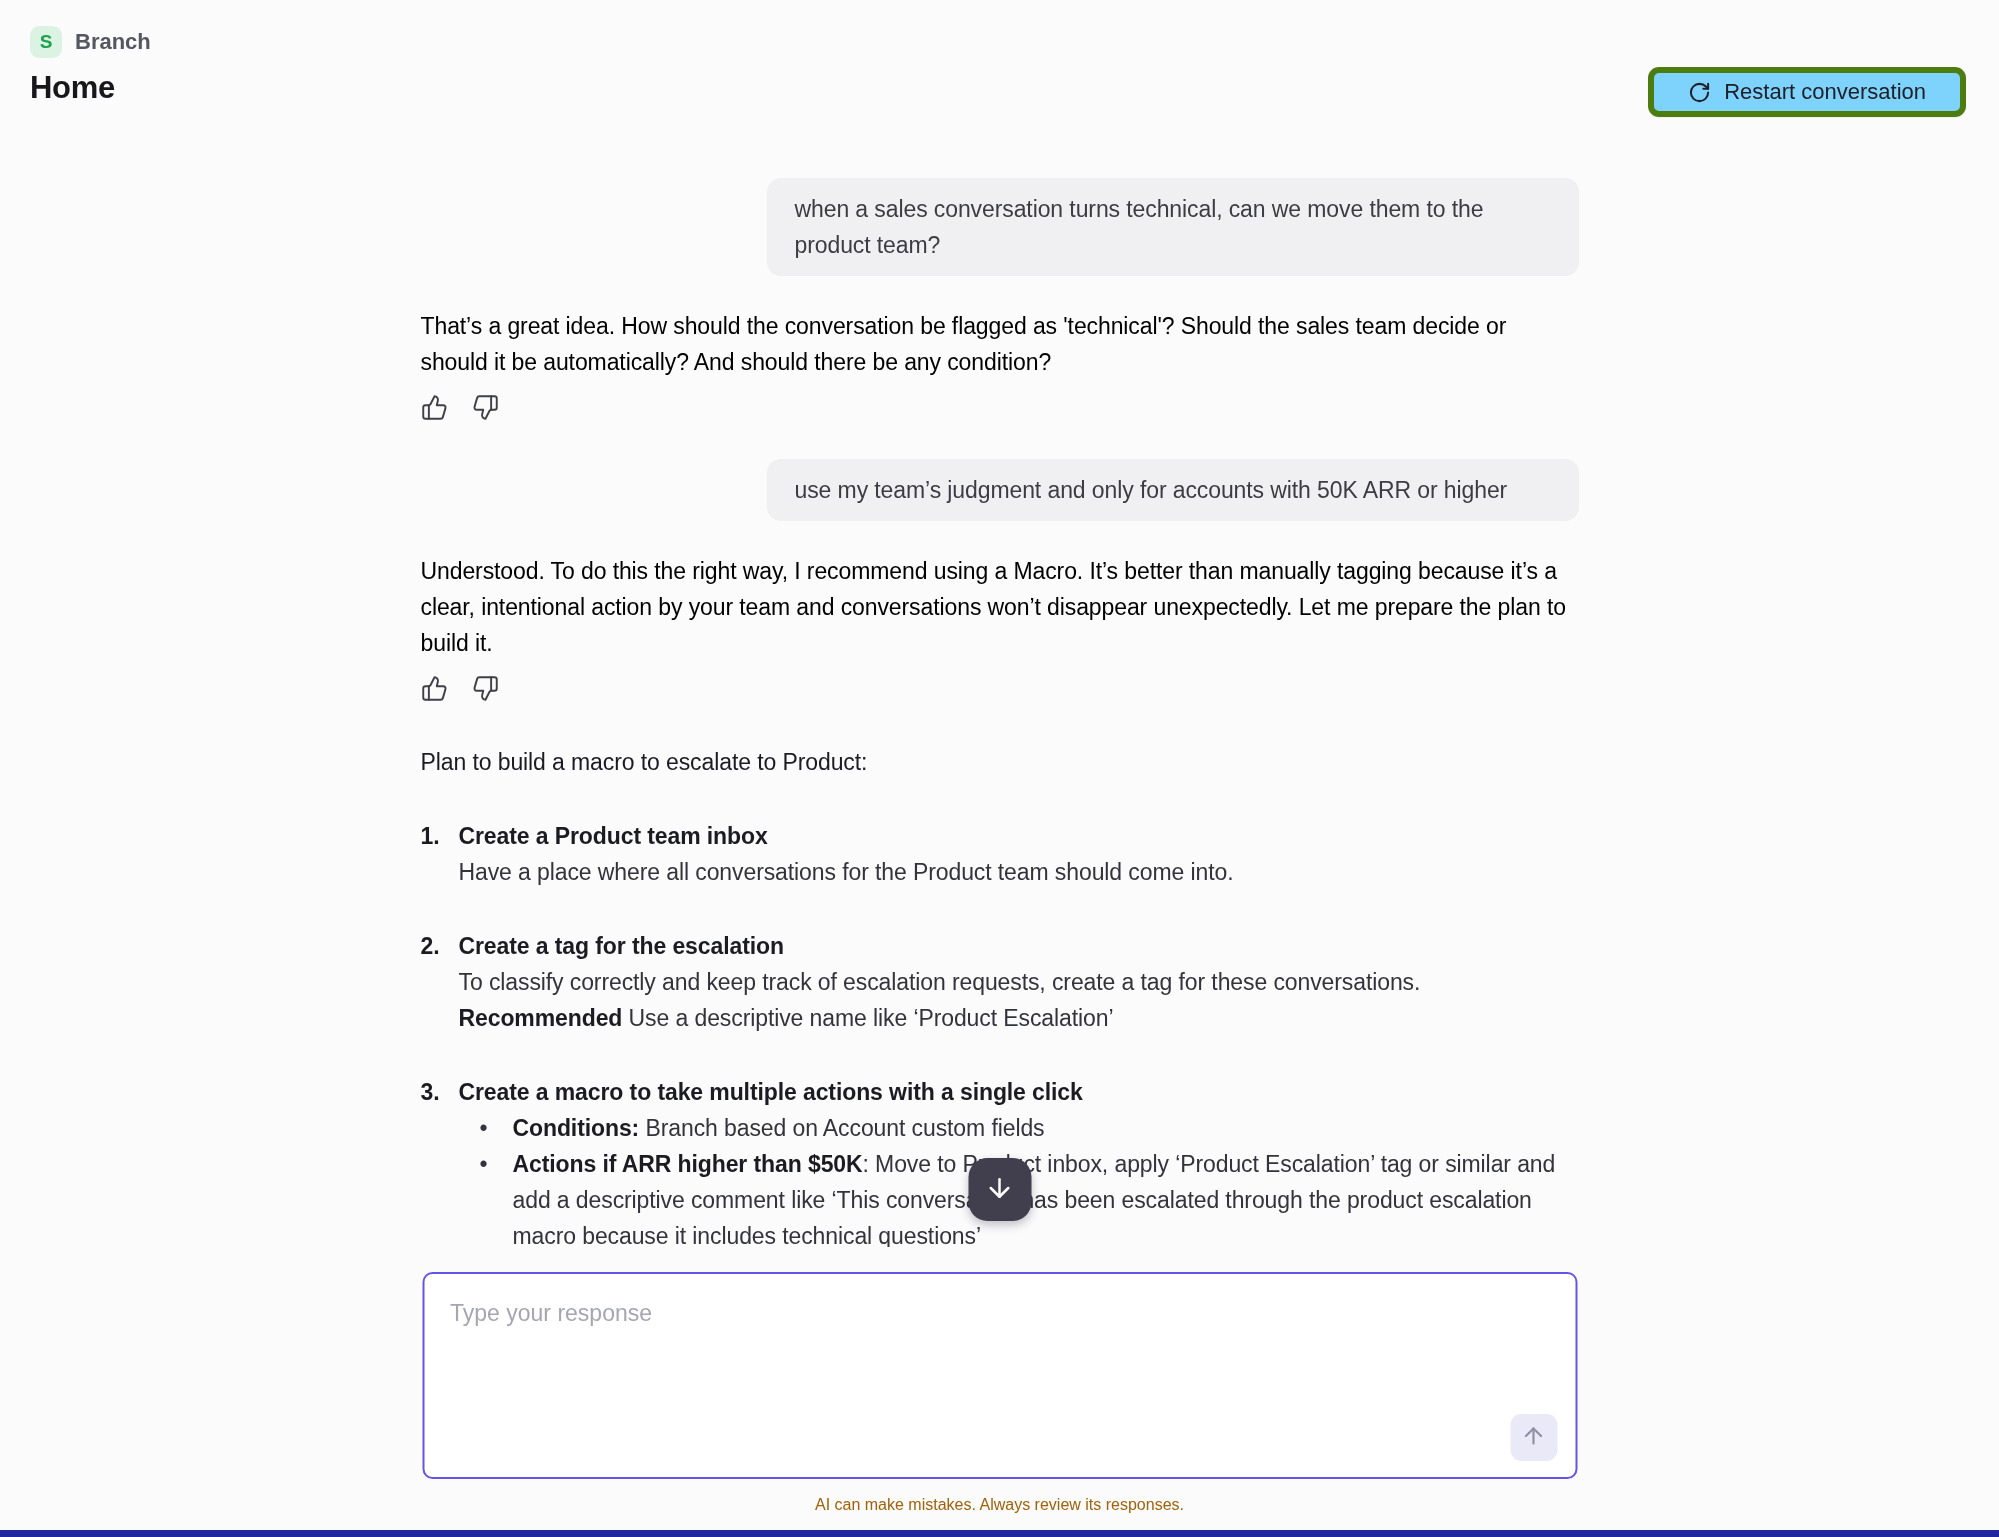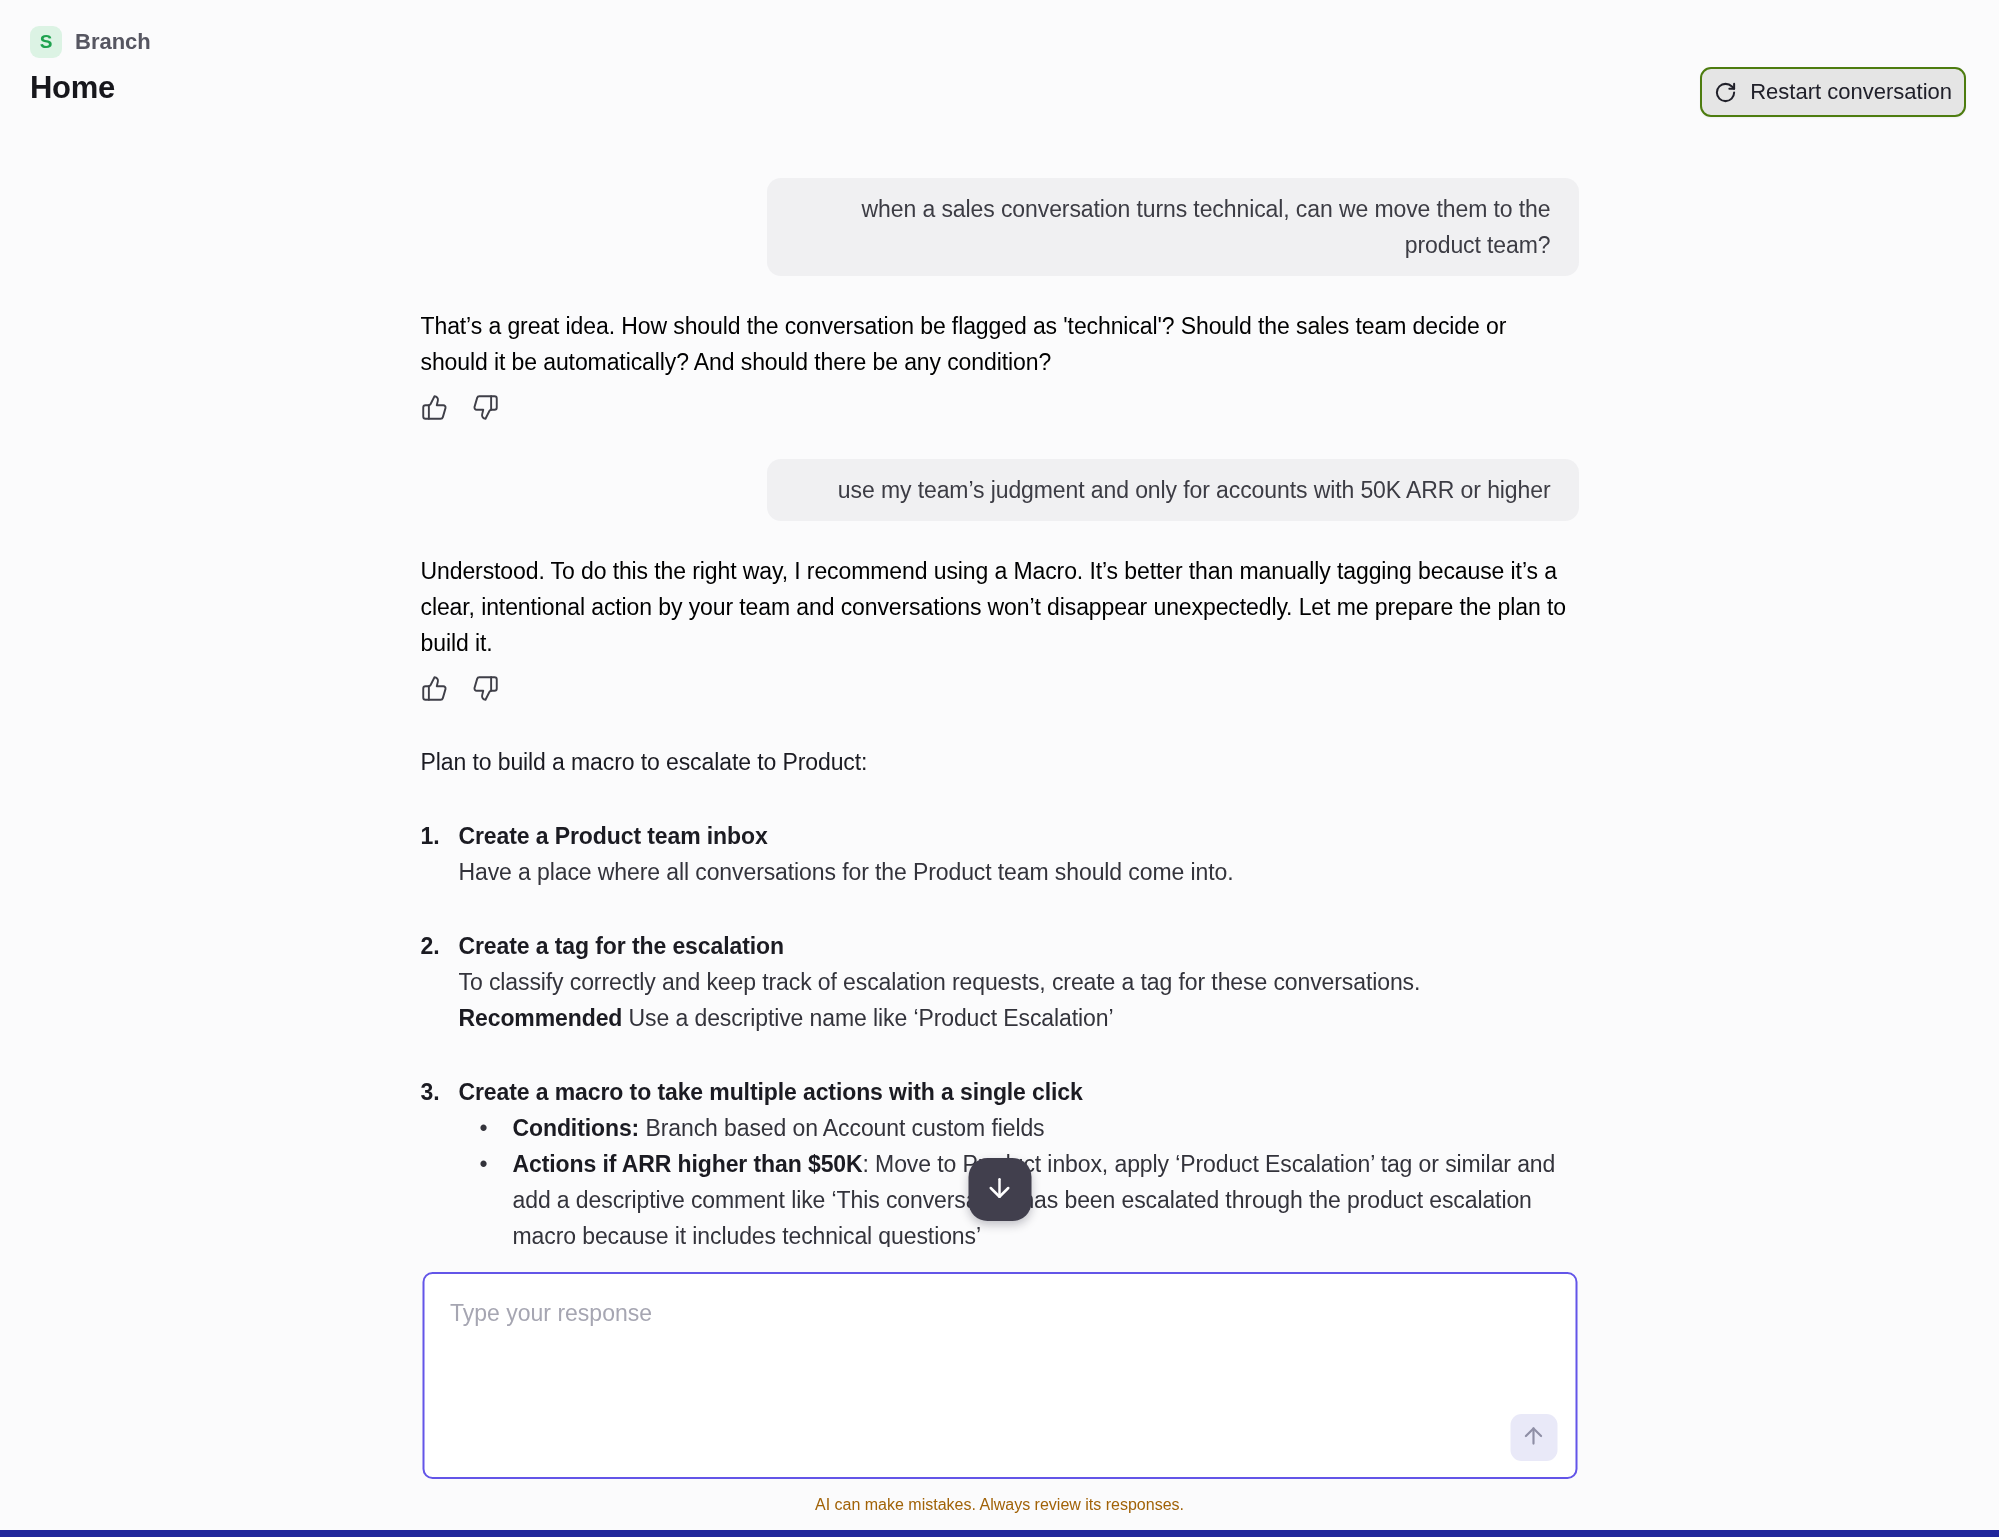--- a/index.html
+++ b/index.html
@@ -28,36 +28,36 @@
   }
   .app-badge-label { font-size: 22px; font-weight: 600; color: #565661; }
 
   .page-title {
     position: absolute; top: 70px; left: 30px;
     font-size: 31px; font-weight: 700; color: #17171c; letter-spacing: -0.3px;
   }
 
   .restart-btn {
     position: absolute; top: 67px; right: 33px;
-    height: 50px; padding: 0 12px;
+    height: 50px; padding: 0 34px;
     display: flex; align-items: center; gap: 13px;
-    background: #e5e5e5; border: 2px solid #4d7c0f; border-radius: 11px;
+    background: #7dd3fc; border: 6px solid #4d7c0f; border-radius: 11px;
     box-shadow: 0 1px 2px rgba(20,20,40,0.05);
     font-size: 22px; font-weight: 500; color: #20202a;
     cursor: pointer; font-family: inherit;
   }
   .restart-btn svg { display: block; }
 
   
   .chat {
     position: absolute; top: 178px; left: 50%; transform: translateX(-50%);
     width: 1158px; height: 1069px; overflow: hidden;
     font-size: 23px; line-height: 36px; letter-spacing: -0.1px;
   }
-  .msg-user { display: flex; justify-content: flex-end; text-align: right; }
+  .msg-user { display: flex; justify-content: flex-end; }
   .bubble {
     width: 812px;
     background: #f0f0f2; border-radius: 14px;
     padding: 13px 28px; color: #3c3c44;
   }
   .msg-assistant { margin-top: 32px; color: #000000; }
   .feedback { display: flex; gap: 24px; margin-top: 14px; }
   .fb-btn {
     background: none; border: none; padding: 0; margin: 0;
     color: #3f3f48; cursor: pointer; display: block;

